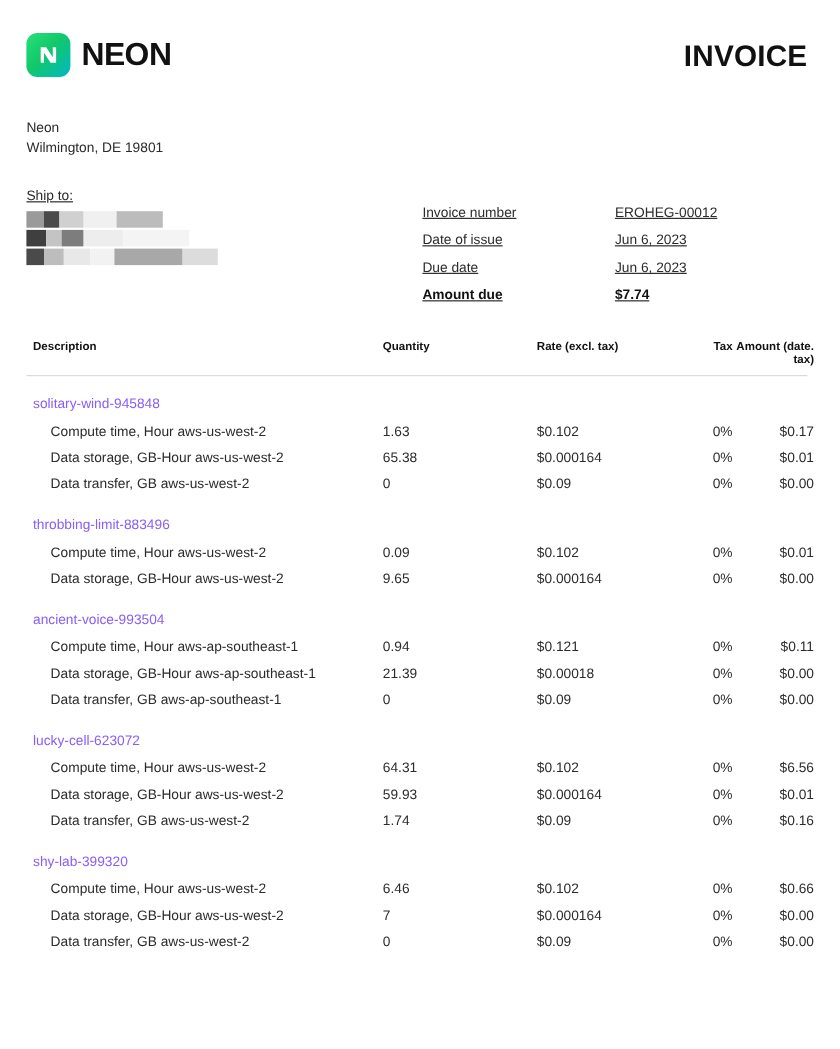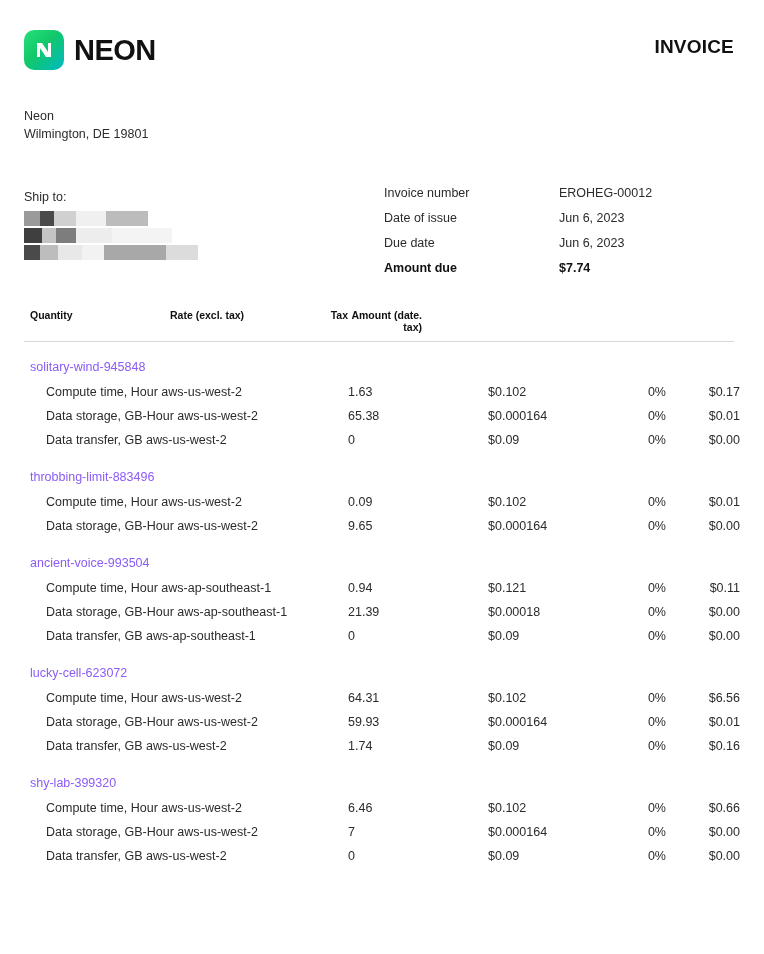--- a/index.html
+++ b/index.html
@@ -45,40 +45,41 @@
     justify-content: center;
   }
   .logo-mark svg { display: block; }
   .brand-name {
     font-size: 29px;
     font-weight: bold;
     letter-spacing: -0.5px;
     color: #111;
   }
   .doc-title {
-    font-size: 19px;
+    font-size: 27px;
     font-weight: bold;
     letter-spacing: 0.2px;
     color: #111;
     padding-top: 6px;
   }
 
   
   .from-block {
     margin-top: 37px;
     font-size: 12.5px;
     line-height: 1.45;
     color: #2b2b2b;
   }
 
   
   .mid {
     margin-top: 28px;
     display: flex;
-    align-items: center;
+    align-items: flex-start;
+    text-decoration: underline;
   }
   .ship-to {
     width: 360px;
     flex: 0 0 360px;
   }
   .ship-to-label {
     font-size: 12.5px;
     color: #2b2b2b;
     margin-bottom: 7px;
   }
@@ -205,20 +206,21 @@
       </div>
       <div class="meta-row total">
         <span class="meta-key">Amount due</span>
         <span class="meta-val">$7.74</span>
       </div>
     </div>
   </div>
 
   <div class="table">
     <div class="thead">
+      <span class="c-desc">Description</span>
       <span class="c-qty">Quantity</span>
       <span class="c-rate">Rate (excl. tax)</span>
       <span class="c-tax">Tax</span>
       <span class="c-amount">Amount (date. tax)</span>
     </div>
     <div id="tbody">
         <div class="group-name">solitary-wind-945848</div>
         <div class="row line">
           <span class="c-desc">Compute time, Hour aws-us-west-2</span>
           <span class="c-qty">1.63</span>

